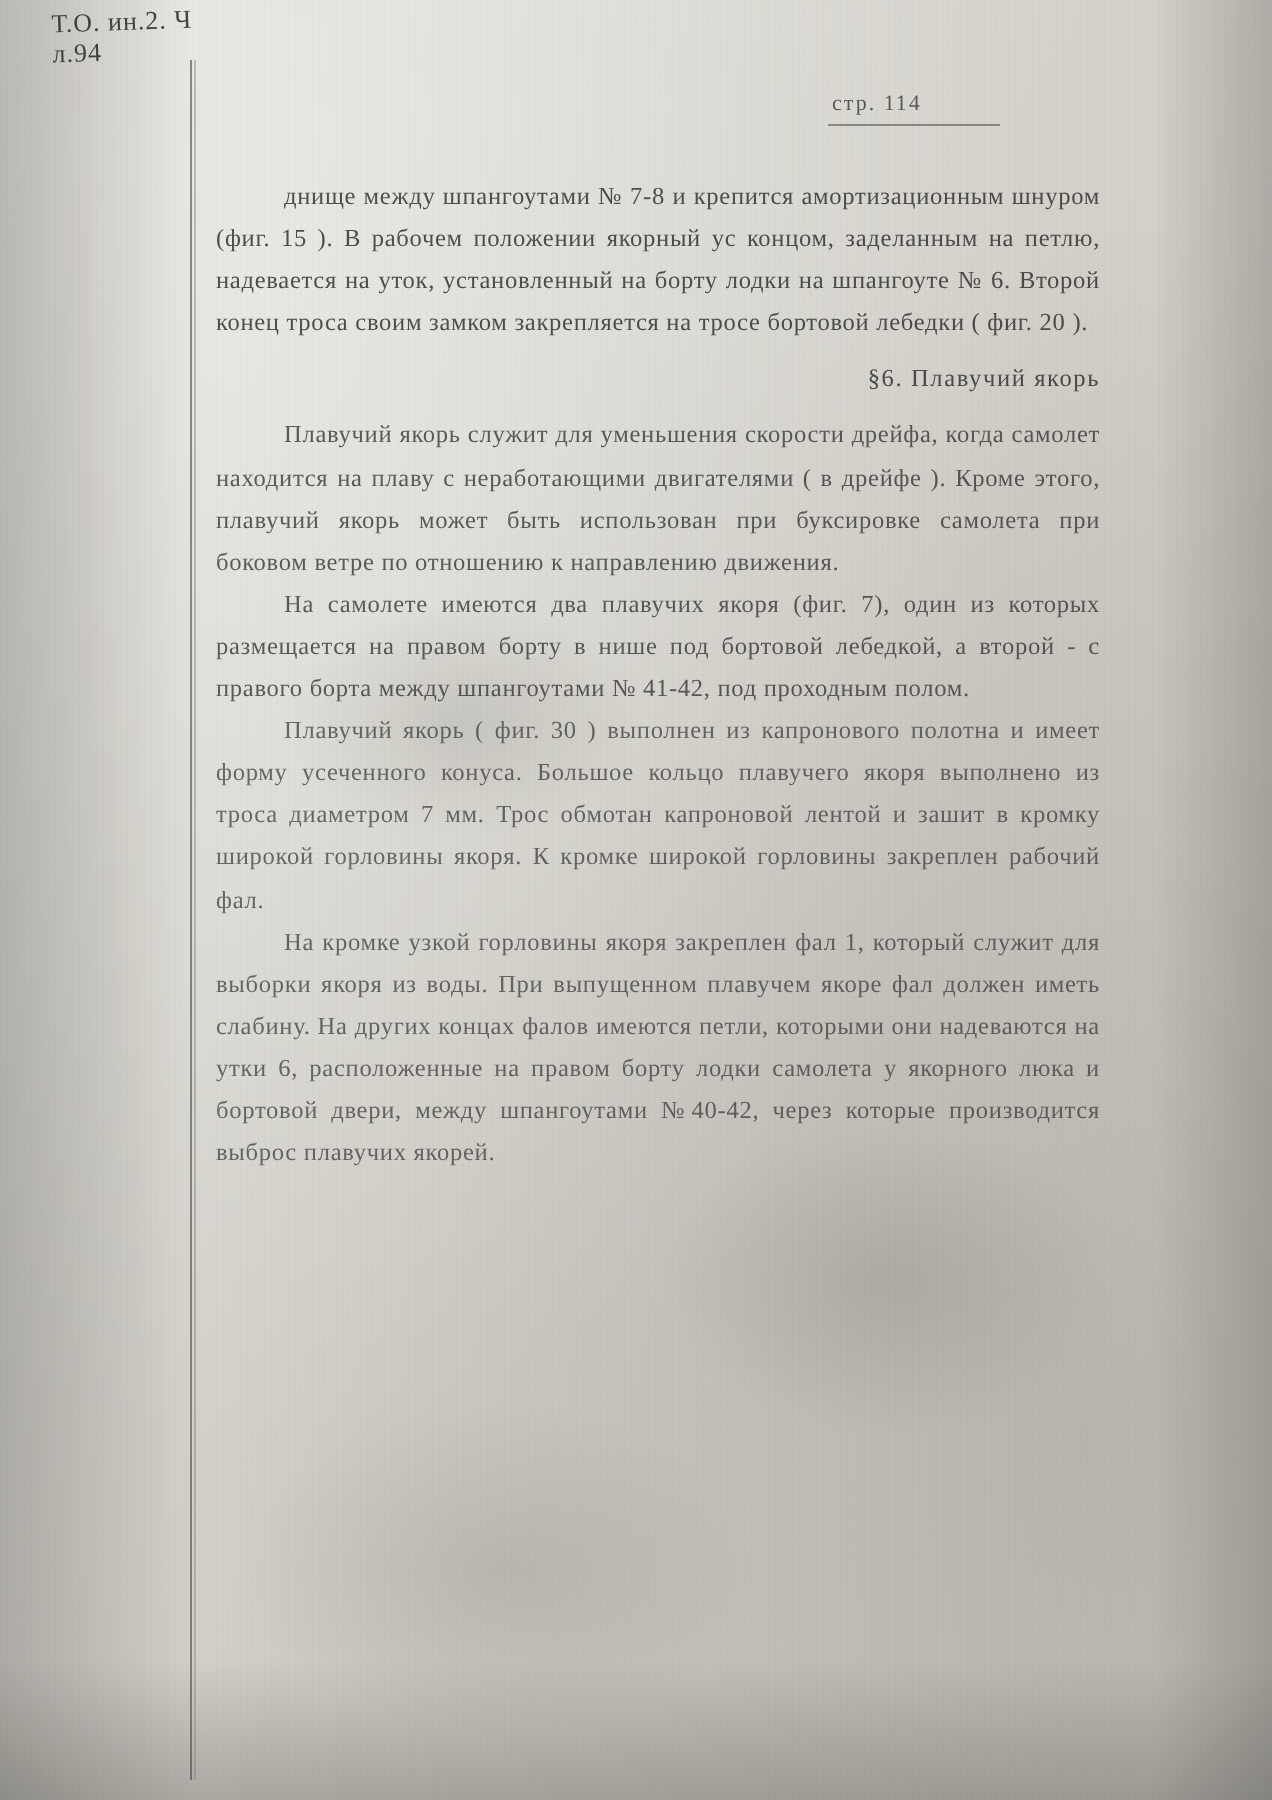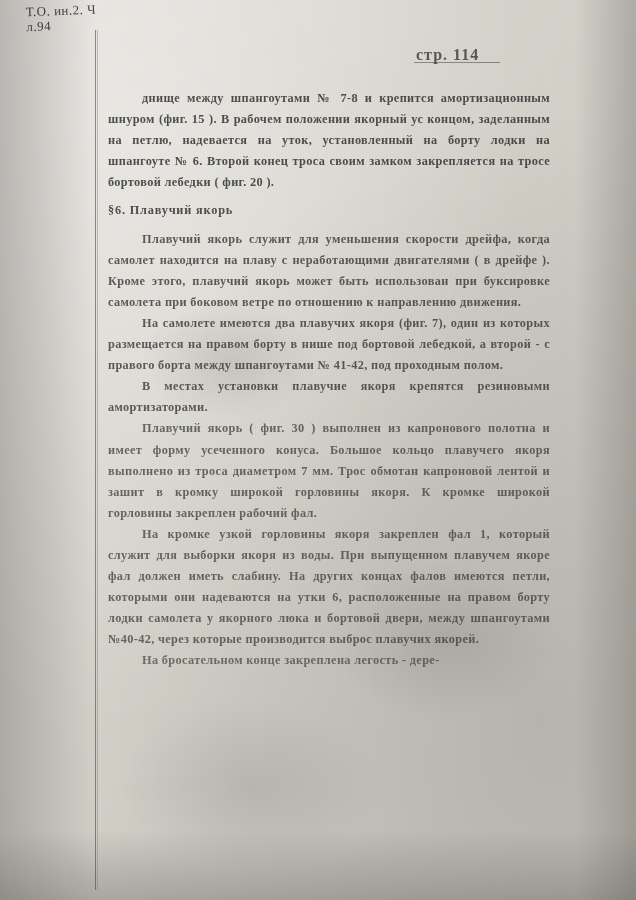--- a/index.html
+++ b/index.html
@@ -74,25 +74,24 @@
     color: #2a2a2a;
     line-height: 1.15;
     transform: rotate(-2deg);
     letter-spacing: 0.5px;
     opacity: 0.85;
   }
   .hand-note span { display: block; }
   .page-num {
     position: absolute;
     left: 416px; top: 46px;
-    font-size: 16px;
+    font-size: 11px;
     color: #3b3b3b;
     letter-spacing: 1px;
     opacity: 0.8;
-    font-weight: bold;
   }
   .page-num-rule {
     position: absolute;
     left: 414px; top: 62px;
     width: 86px; height: 1px;
     background: rgba(60,58,56,0.5);
   }
   .body-text {
     position: absolute;
     left: 108px;
@@ -101,26 +100,25 @@
     font-size: 12.3px;
     line-height: 21.1px;
     color: #2e2e2e;
     text-align: justify;
     letter-spacing: 0.35px;
     opacity: 0.93;
   }
   .body-text p {
     margin: 0;
     text-indent: 34px;
-    font-weight: bold;
   }
   .heading {
     margin: 7px 0 7px 0 !important;
     text-indent: 0 !important;
-    text-align: left;
+    text-align: right;
     letter-spacing: 0.8px;
   }
   
   .fade1 { opacity: 0.88; }
   .fade2 { opacity: 0.80; }
   .fade3 { opacity: 0.72; }
   .fade4 { opacity: 0.66; }
   .blotch {
     position: absolute;
     border-radius: 50%;
@@ -148,20 +146,18 @@
   </div>
 
   <div class="page-num">стр.  114</div>
   <div class="page-num-rule"></div>
 
   <div class="body-text">
     <p class="fade1">днище между шпангоутами № 7-8 и крепится амортизационным шнуром (фиг. 15 ). В рабочем положении якорный ус концом, заделанным на петлю, надевается на уток, установленный на борту лодки на шпангоуте № 6. Второй конец троса своим замком закрепляется на тросе бортовой лебедки ( фиг. 20 ).</p>
     <p class="heading fade1">§6. Плавучий якорь</p>
     <p class="fade2">Плавучий якорь служит для уменьшения скорости дрейфа, когда самолет находится на плаву с неработающими двигателями ( в дрейфе ). Кроме этого, плавучий якорь может быть использован при буксировке самолета при боковом ветре по отношению к направлению движения.</p>
     <p class="fade2">На самолете имеются два плавучих якоря (фиг. 7), один из которых размещается на правом борту в нише под бортовой лебедкой, а второй - с правого борта между шпангоутами № 41-42, под проходным полом.</p>
-    <p class="fade2">В местах установки плавучие якоря крепятся резиновыми амортизаторами.</p>
     <p class="fade3">Плавучий якорь ( фиг. 30 ) выполнен из капронового полотна и имеет форму усеченного конуса. Большое кольцо плавучего якоря выполнено из троса диаметром 7 мм. Трос обмотан капроновой лентой и зашит в кромку широкой горловины якоря. К кромке широкой горловины закреплен рабочий фал.</p>
     <p class="fade3">На кромке узкой горловины якоря закреплен фал 1, который служит для выборки якоря из воды. При выпущенном плавучем якоре фал должен иметь слабину. На других концах фалов имеются петли, которыми они надеваются на утки 6, расположенные на правом борту лодки самолета у якорного люка и бортовой двери, между шпангоутами №40-42, через которые производится выброс плавучих якорей.</p>
-    <p class="fade4">На бросательном конце закреплена легость - дере-</p>
   </div>
 
   <div class="grain"></div>
 </div>
 
 </body></html>

